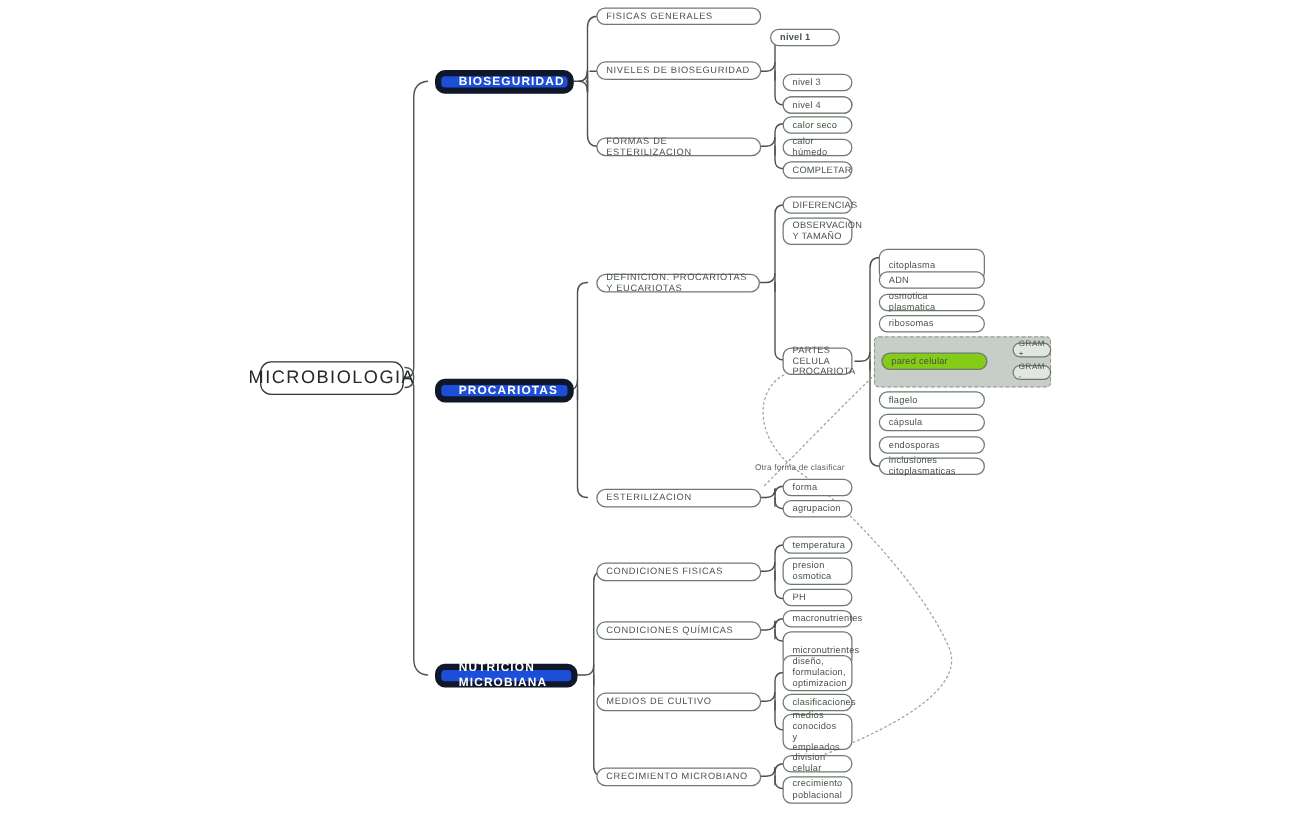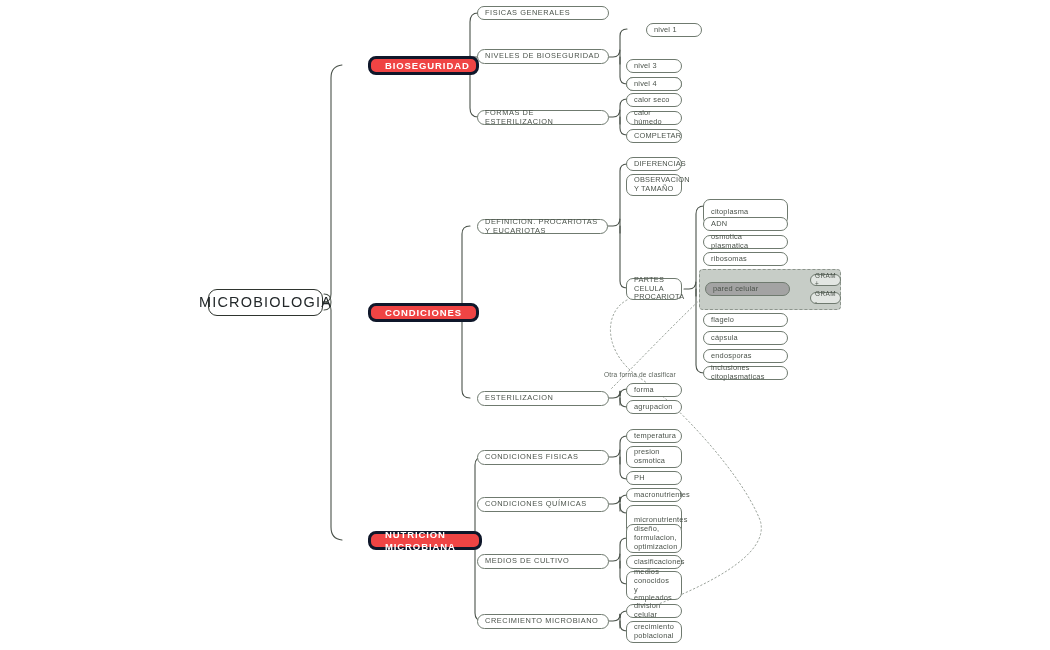--- a/index.html
+++ b/index.html
@@ -44,29 +44,28 @@
   .node.root {
     border: 1.6px solid #2f352f;
     border-radius: 9px;
     color: #23282a;
     font-size: 14.5px;
     letter-spacing: 1.2px;
     justify-content: center;
     font-weight: 500;
   }
   .node.branch {
-    background: #ef4444;
-    border: 3px solid #0f172a;
+    background: #1d4ed8;
+    border: 5px solid #0f172a;
     color: #ffffff;
     font-size: 9.5px;
     letter-spacing: 0.9px;
     font-weight: 700;
     border-radius: 8px;
     padding-left: 14px;
-    margin-left: 20px;
   }
   .node.l2 {
     font-size: 7.4px;
     letter-spacing: 0.55px;
     color: #4a524a;
     border-radius: 8px;
   }
   .node.l3 {
     font-size: 7.4px;
     letter-spacing: 0.2px;
@@ -75,21 +74,21 @@
   }
   .node.l4 {
     font-size: 6.4px;
     letter-spacing: 0.45px;
     color: #4a524a;
     border-radius: 7px;
     justify-content: center;
     background: #e2e6e2;
   }
   .node.in-group {
-    background: #a3a3a3;
+    background: #84cc16;
     text-align: right;
   }
   .group-box {
     position: absolute;
     box-sizing: border-box;
     border: 1.4px dashed #8d958d;
     background: #c7cdc7;
     border-radius: 4px;
     z-index: 2;
   }
@@ -200,36 +199,36 @@
       <path d="M627,300 C604,312 602,352 640,378 C672,400 740,470 760,520 C772,556 700,588 651,607"></path>
       <path d="M706,294 C676,322 640,360 610,390"></path>
     </g>
   </svg>
 
   <div class="group-box" style="left:699px; top:269px; width:142px; height:41px;"></div>
 
   <div class="node root" style="left:208px; top:289px; width:115px; height:27px;">MICROBIOLOGIA</div>
 
   <div class="node branch" style="left:348px; top:56px; width:111px; height:19px;">BIOSEGURIDAD</div>
-  <div class="node branch" style="left:348px; top:303px; width:111px; height:19px;">CONDICIONES</div>
+  <div class="node branch" style="left:348px; top:303px; width:111px; height:19px;">PROCARIOTAS</div>
   <div class="node branch" style="left:348px; top:531px; width:114px; height:19px;">NUTRICION MICROBIANA</div>
 
   <div class="node l2" style="left:477px; top:6px; width:132px; height:14px;">FISICAS GENERALES</div>
   <div class="node l2" style="left:477px; top:49px; width:132px; height:15px;">NIVELES DE BIOSEGURIDAD</div>
   <div class="node l2" style="left:477px; top:110px; width:132px; height:15px;">FORMAS DE ESTERILIZACION</div>
 
   <div class="node l2" style="left:477px; top:219px; width:131px; height:15px;">DEFINICION. PROCARIOTAS Y EUCARIOTAS</div>
   <div class="node l2" style="left:477px; top:391px; width:132px; height:15px;">ESTERILIZACION</div>
 
   <div class="node l2" style="left:477px; top:450px; width:132px; height:15px;">CONDICIONES FISICAS</div>
   <div class="node l2" style="left:477px; top:497px; width:132px; height:15px;">CONDICIONES QUÍMICAS</div>
   <div class="node l2" style="left:477px; top:554px; width:132px; height:15px;">MEDIOS DE CULTIVO</div>
   <div class="node l2" style="left:477px; top:614px; width:132px; height:15px;">CRECIMIENTO MICROBIANO</div>
 
-  <div class="node l3" style="left:646px; top:23px; width:56px; height:14px;">nivel 1</div>
+  <div class="node l3" style="left:616px; top:23px; width:56px; height:14px;font-weight:bold;">nivel 1</div>
   <div class="node l3" style="left:626px; top:41px; width:56px; height:14px;margin-top:36px;">nivel 2</div>
   <div class="node l3" style="left:626px; top:59px; width:56px; height:14px;">nivel 3</div>
   <div class="node l3" style="left:626px; top:77px; width:56px; height:14px;">nivel 4</div>
 
   <div class="node l3" style="left:626px; top:93px; width:56px; height:14px;">calor seco</div>
   <div class="node l3" style="left:626px; top:111px; width:56px; height:14px;">calor húmedo</div>
   <div class="node l3" style="left:626px; top:129px; width:56px; height:14px;">COMPLETAR</div>
 
   <div class="node l3" style="left:626px; top:157px; width:56px; height:14px;">DIFERENCIAS</div>
   <div class="node l3" style="left:626px; top:174px; width:56px; height:22px;">OBSERVACION

